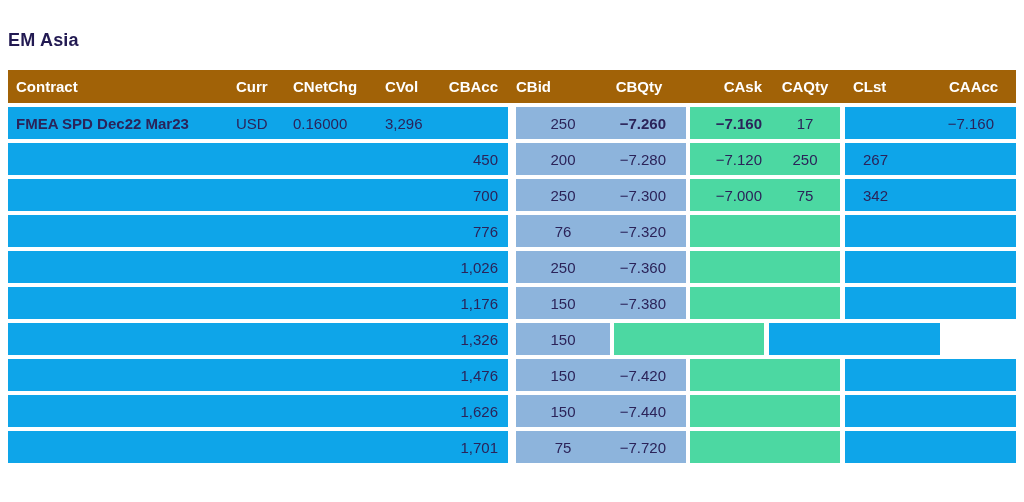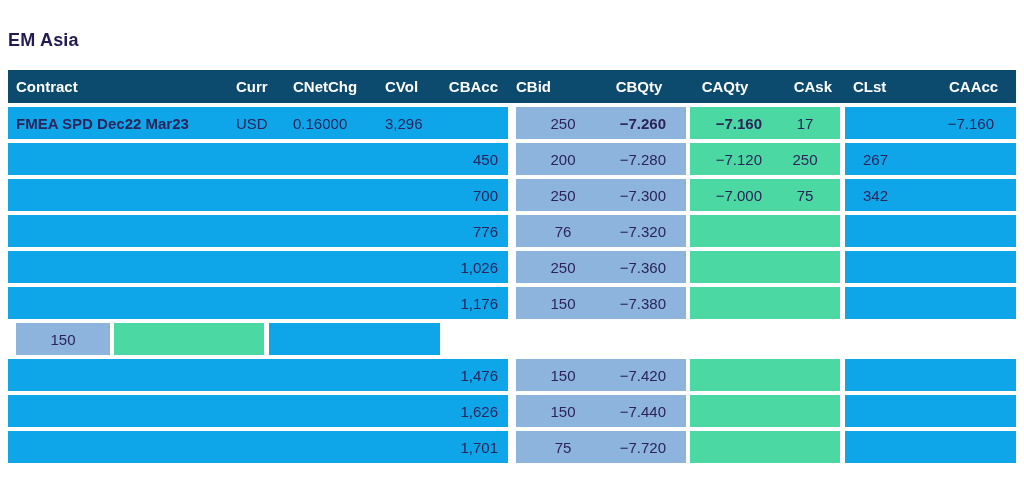--- a/index.html
+++ b/index.html
@@ -8,21 +8,21 @@
     font-family:"Liberation Sans","DejaVu Sans",sans-serif;
     color:#2b2359;overflow:hidden;
   }
   .page{position:relative;width:1024px;height:502px;border-radius:8px;}
   .title{
     position:absolute;left:8px;top:30px;
     font-size:18px;font-weight:bold;color:#221a52;letter-spacing:0.2px;
   }
   .table{position:absolute;left:8px;top:70px;width:1008px;}
   .hdr{
-    display:flex;align-items:center;height:33px;background:#0c4a6e;
+    display:flex;align-items:center;height:33px;background:#a16207;
     color:#ffffff;font-weight:bold;font-size:15px;margin-bottom:4px;
   }
   .row{display:flex;height:32px;margin-bottom:4px;font-size:15px;}
   .seg{display:flex;align-items:center;height:100%;}
   .seg.gray{background:#0ea5e9;}
   .seg.blue{background:#8db4dc;}
   .seg.green{background:#4cd8a2;}
   .sp8{width:8px;height:100%;}
   .sp4{width:4px;height:100%;}
   .sp5{width:5px;height:100%;}
@@ -56,22 +56,22 @@
     <div class="hdr">
       <div class="cell c-contract">Contract</div>
       <div class="cell c-curr">Curr</div>
       <div class="cell c-cnetchg">CNetChg</div>
       <div class="cell c-cvol">CVol</div>
       <div class="cell c-cbacc">CBAcc</div>
       <div class="sp8"></div>
       <div class="cell c-cbid">CBid</div>
       <div class="cell c-cbqty">CBQty</div>
       <div class="sp4"></div>
+      <div class="cell c-cask">CAsk</div>
       <div class="cell c-caqty">CAQty</div>
-      <div class="cell c-cask">CAsk</div>
       <div class="sp5"></div>
       <div class="cell c-clst">CLst</div>
       <div class="cell c-caacc">CAAcc</div>
     </div>
     <div>
         <div class="row emphasis">
     <div class="seg gray">
       <div class="cell c-contract">FMEA SPD Dec22 Mar23</div>
       <div class="cell c-curr">USD</div>
       <div class="cell c-cnetchg">0.16000</div>
@@ -208,20 +208,27 @@
       <div class="cell c-cask"></div>
       <div class="cell c-caqty"></div>
     </div>
     <div class="sp5"></div>
     <div class="seg gray">
       <div class="cell c-caacc"></div>
       <div class="cell c-clst"></div>
     </div>
   </div>
         <div class="row">
+    <div class="seg gray">
+      <div class="cell c-contract"></div>
+      <div class="cell c-curr"></div>
+      <div class="cell c-cnetchg"></div>
+      <div class="cell c-cvol"></div>
+      <div class="cell c-cbacc">1,326</div>
+    </div>
     <div class="sp8"></div>
     <div class="seg blue">
       <div class="cell c-cbqty">150</div>
     </div>
     <div class="sp4"></div>
     <div class="seg green">
       <div class="cell c-cask"></div>
       <div class="cell c-caqty"></div>
     </div>
     <div class="sp5"></div>

